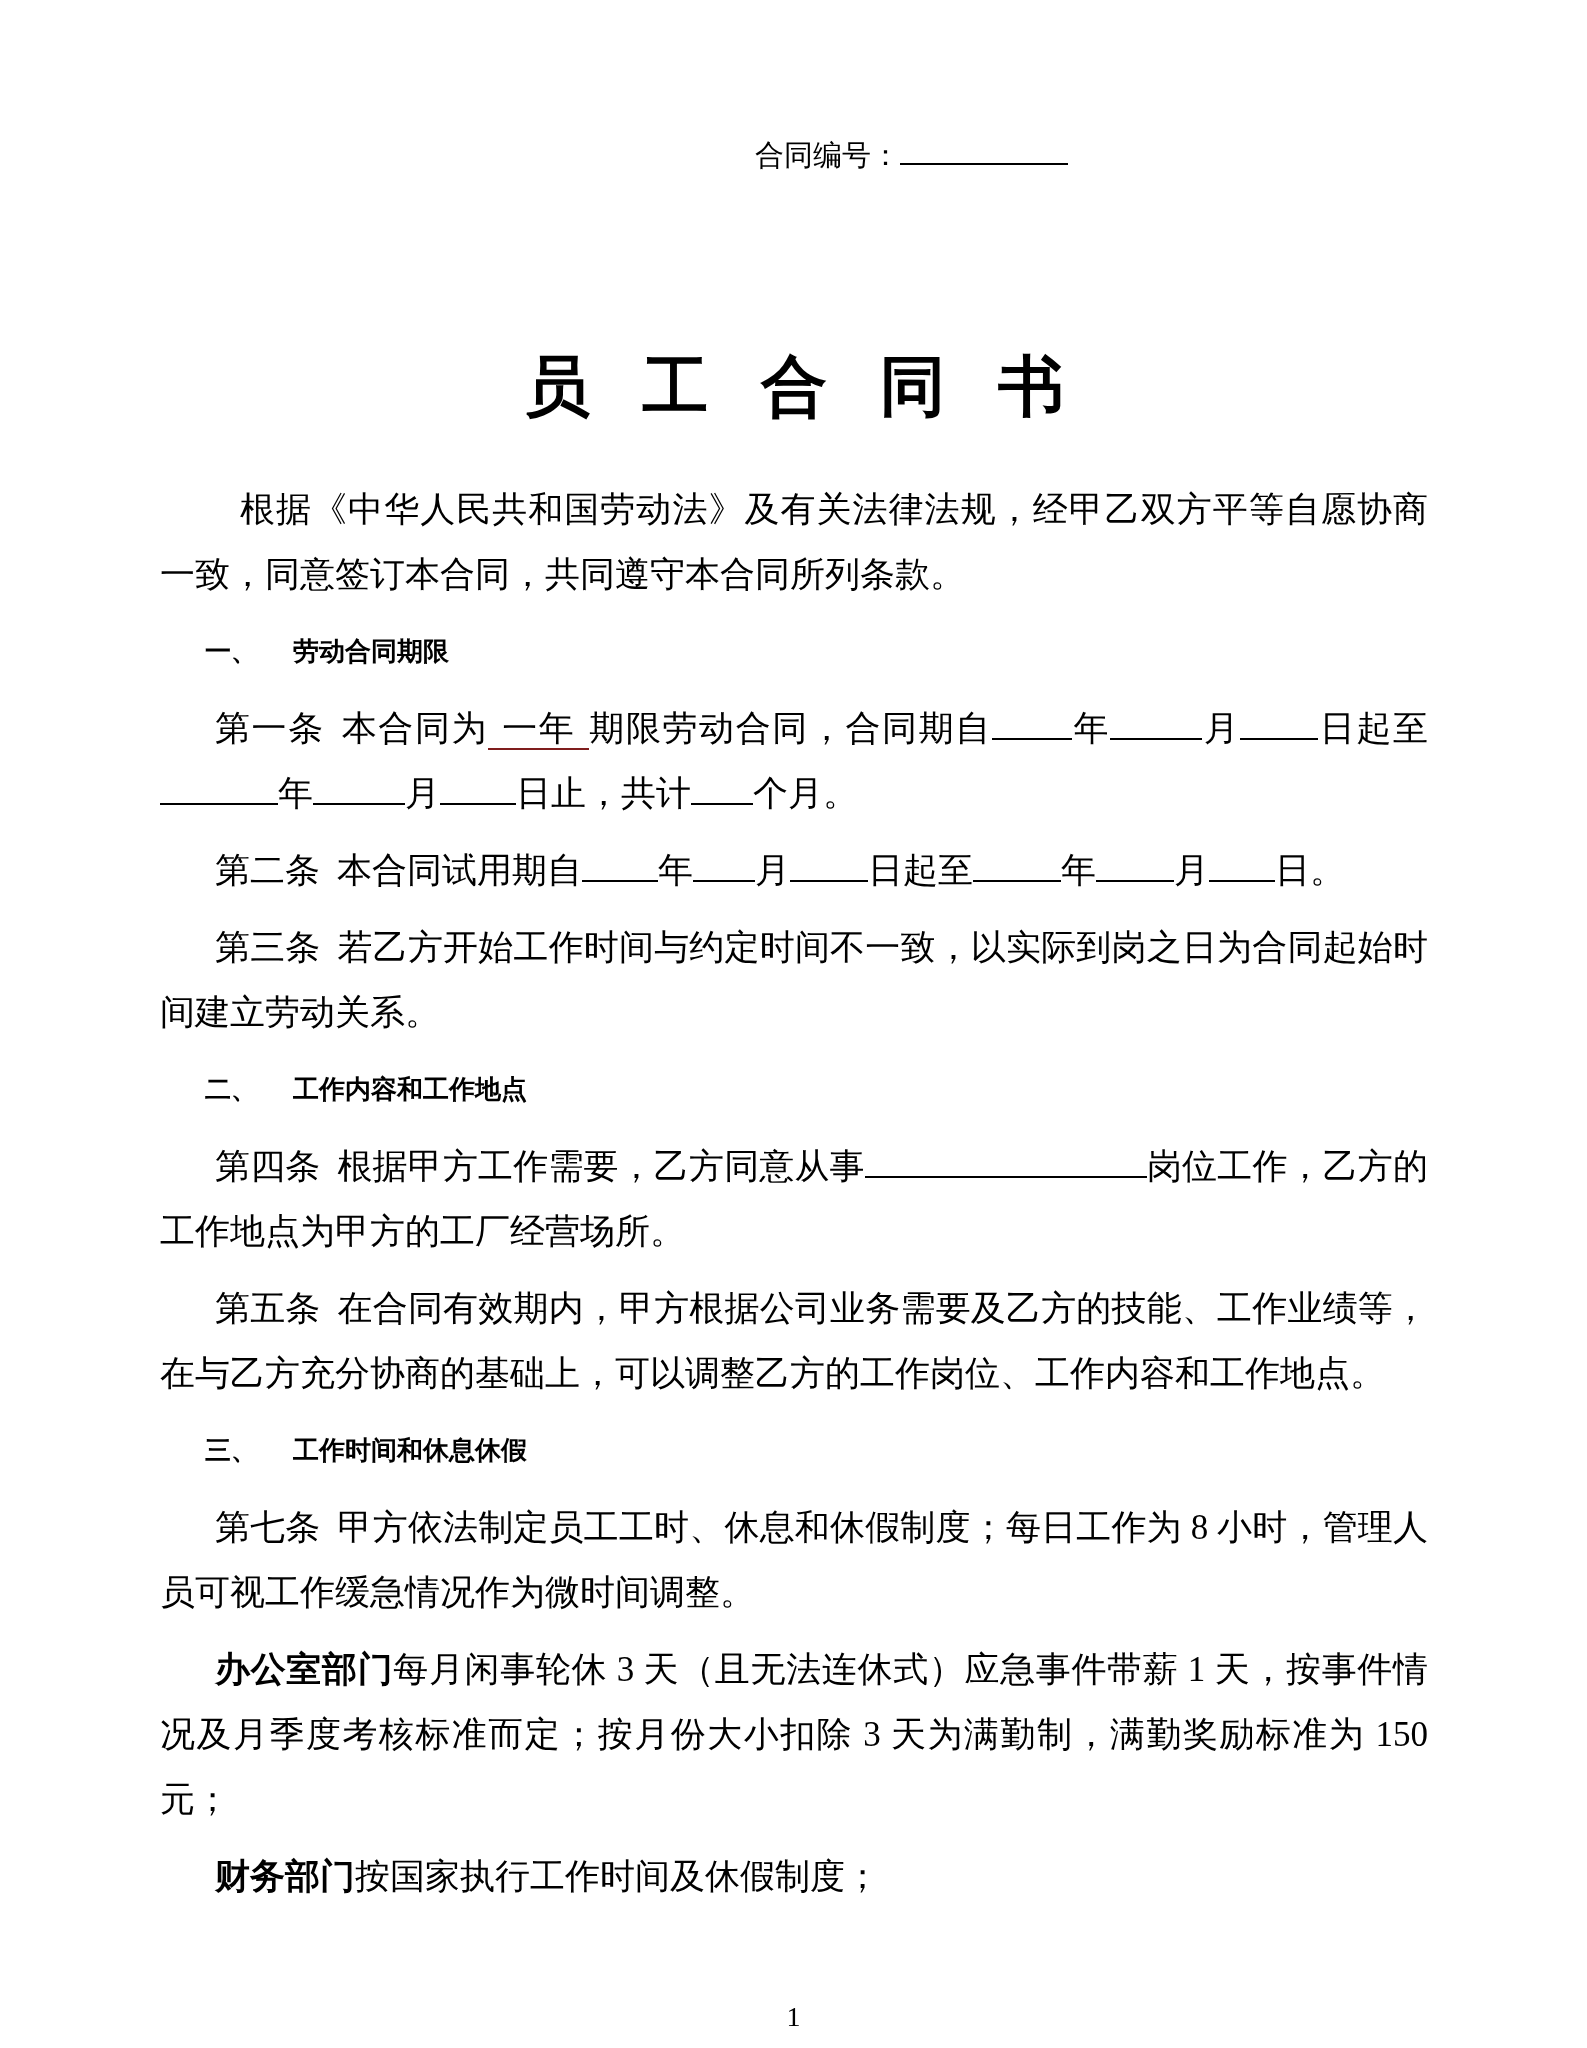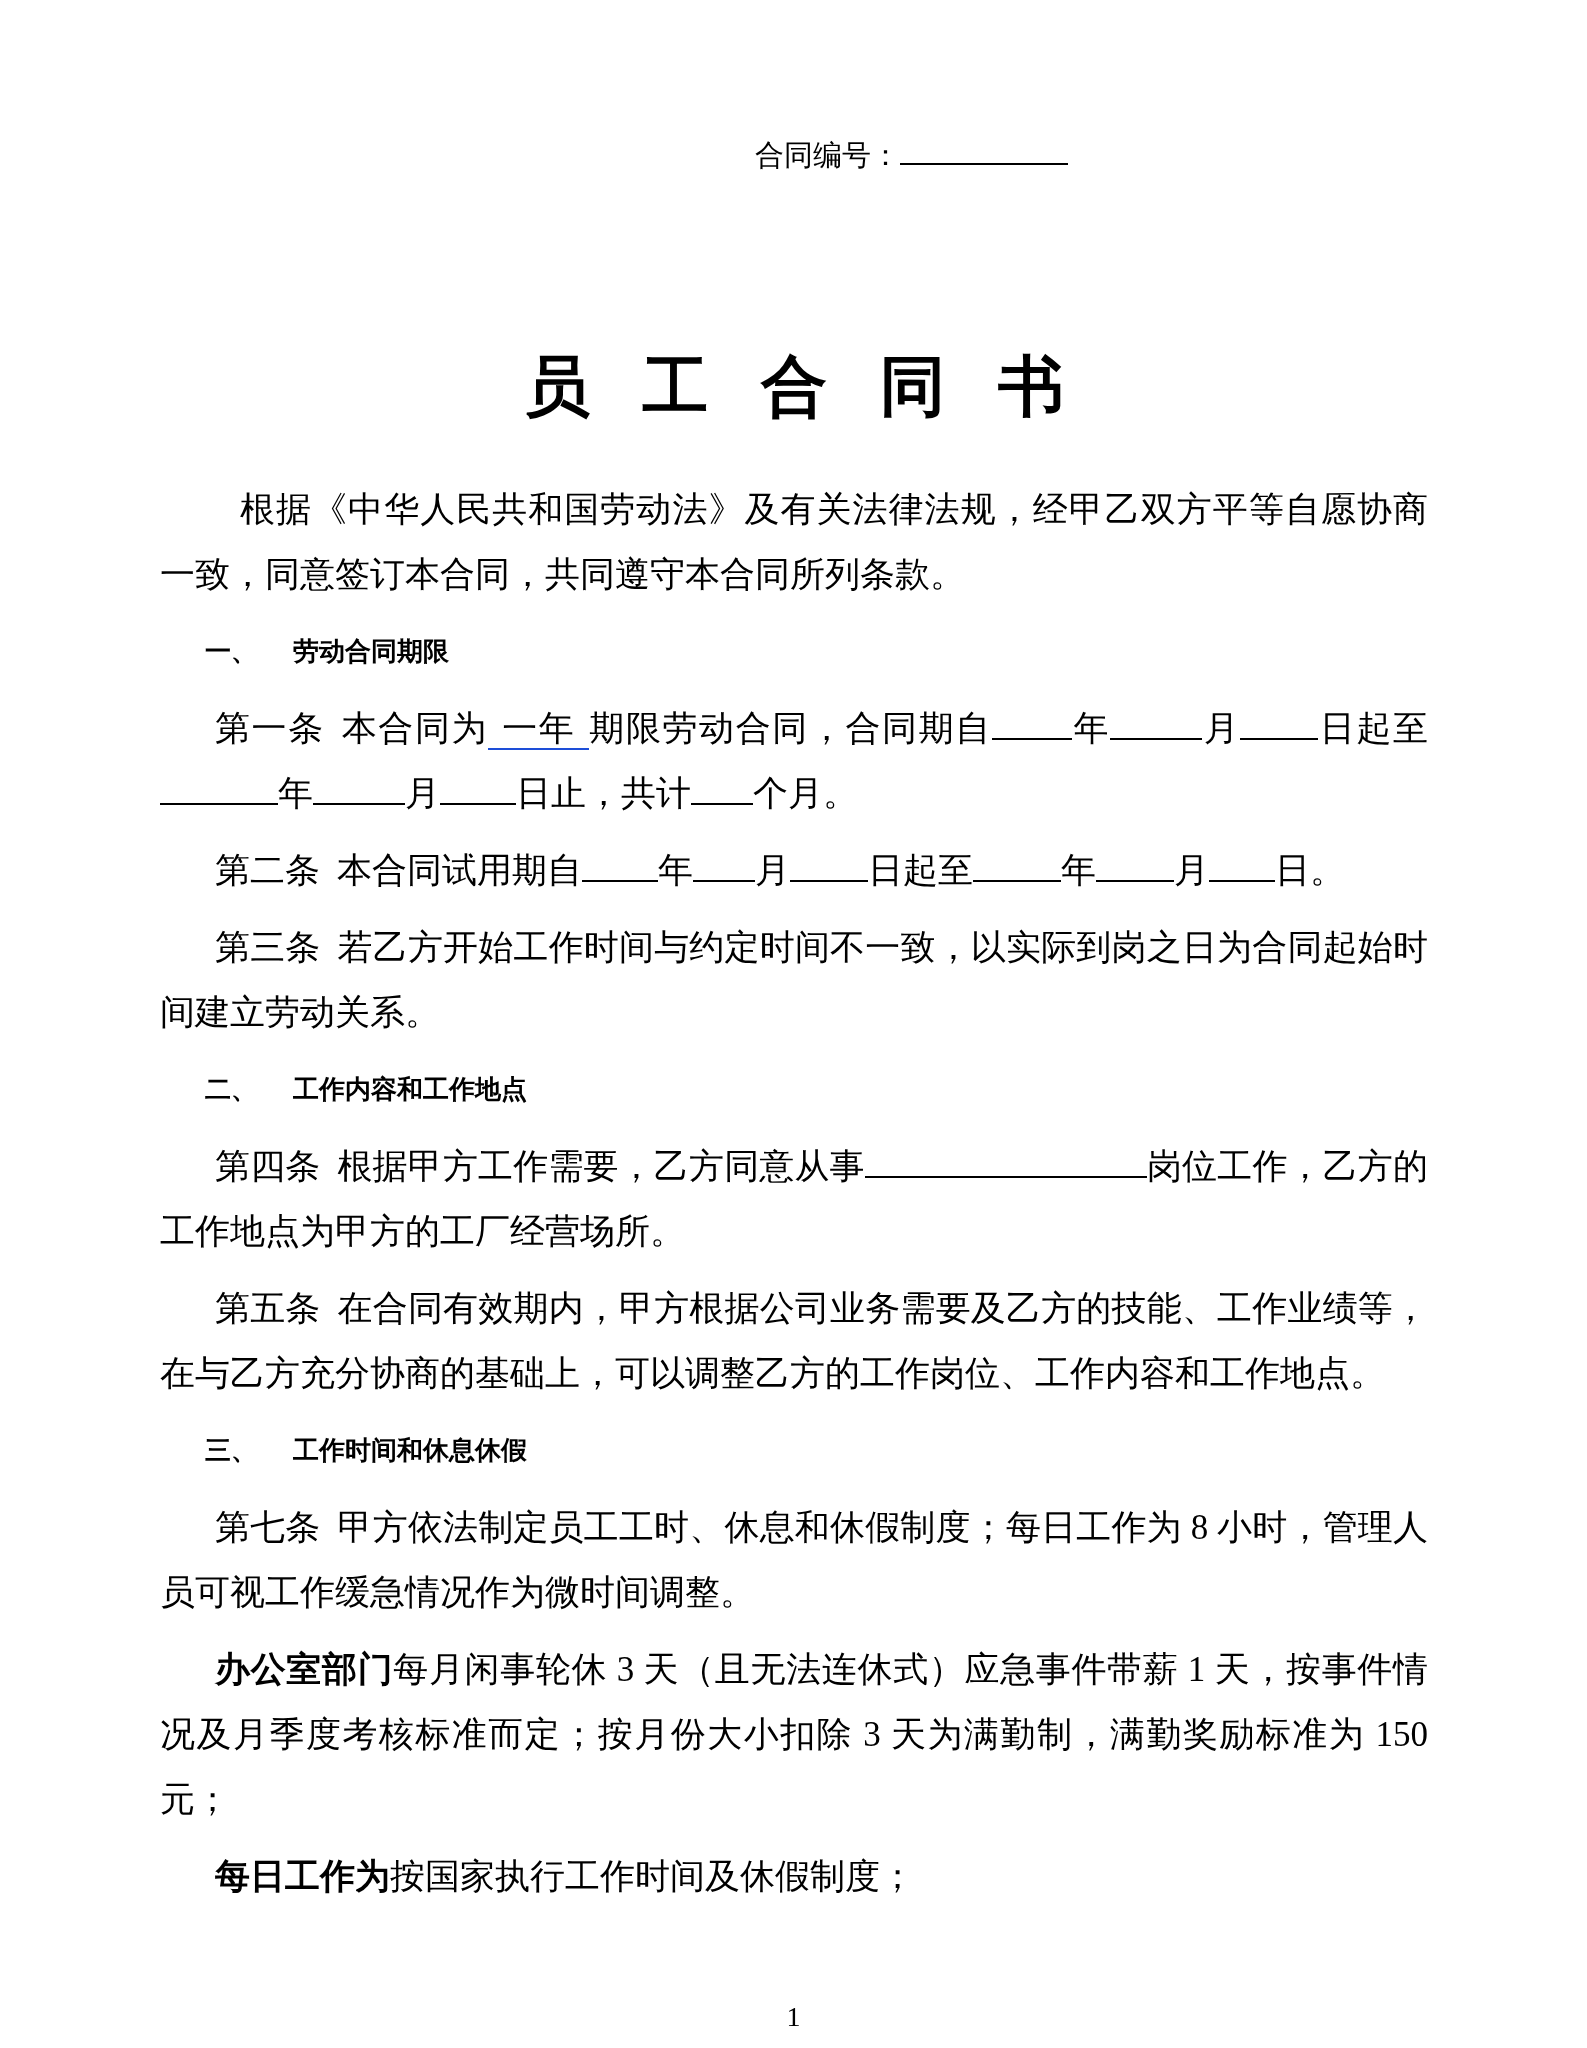--- a/index.html
+++ b/index.html
@@ -30,21 +30,21 @@
 
   .sec-heading { margin: 0; padding-left: 57px; font-size: 26px; line-height: 65px; font-weight: bold; text-align: left; }
   .sec-num { margin-right: 36px; }
 
   .para { margin: 12px; }
   .para.indent-clause { text-indent: 55px; }
   .para.indent-intro  { text-indent: 80px; }
 
   .cnum { margin-right: 17px; }
   .b { font-weight: bold; }
-  .u { border-bottom: 2px solid #1d4ed8; padding: 0 14px; }
+  .u { border-bottom: 2px solid #7f1d1d; padding: 0 14px; }
   .bl { display: inline-block; height: 1em; border-bottom: 2px solid #000; }
 
   .page-num { position: absolute; left: 0; bottom: 14px; width: 100%; text-align: center; font-size: 28px; line-height: 34px; }
 </style>
 </head>
 <body>
 
 <div class="page">
   <div class="content">
 
@@ -59,19 +59,19 @@
         <h2 class="sec-heading"><span class="sec-num">一、</span><span>劳动合同期限</span></h2>
         <p class="para indent-clause"><span class="cnum">第一条</span>本合同为<span class="u">一年</span>期限劳动合同，合同期自<span class="bl" style="width: 80px;"></span>年<span class="bl" style="width: 92px;"></span>月<span class="bl" style="width: 78px;"></span>日起至<span class="bl" style="width: 118px;"></span>年<span class="bl" style="width: 92px;"></span>月<span class="bl" style="width: 76px;"></span>日止，共计<span class="bl" style="width: 62px;"></span>个月。</p>
         <p class="para indent-clause"><span class="cnum">第二条</span>本合同试用期自<span class="bl" style="width: 76px;"></span>年<span class="bl" style="width: 62px;"></span>月<span class="bl" style="width: 78px;"></span>日起至<span class="bl" style="width: 88px;"></span>年<span class="bl" style="width: 78px;"></span>月<span class="bl" style="width: 66px;"></span>日。</p>
         <p class="para indent-clause"><span class="cnum">第三条</span>若乙方开始工作时间与约定时间不一致，以实际到岗之日为合同起始时间建立劳动关系。</p>
         <h2 class="sec-heading"><span class="sec-num">二、</span><span>工作内容和工作地点</span></h2>
         <p class="para indent-clause"><span class="cnum">第四条</span>根据甲方工作需要，乙方同意从事<span class="bl" style="width: 282px;"></span>岗位工作，乙方的工作地点为甲方的工厂经营场所。</p>
         <p class="para indent-clause"><span class="cnum">第五条</span>在合同有效期内，甲方根据公司业务需要及乙方的技能、工作业绩等，在与乙方充分协商的基础上，可以调整乙方的工作岗位、工作内容和工作地点。</p>
         <h2 class="sec-heading"><span class="sec-num">三、</span><span>工作时间和休息休假</span></h2>
         <p class="para indent-clause"><span class="cnum">第七条</span>甲方依法制定员工工时、休息和休假制度；每日工作为 8 小时，管理人员可视工作缓急情况作为微时间调整。</p>
         <p class="para indent-clause"><span class="b">办公室部门</span>每月闲事轮休 3 天（且无法连休式）应急事件带薪 1 天，按事件情况及月季度考核标准而定；按月份大小扣除 3 天为满勤制，满勤奖励标准为 150 元；</p>
-        <p class="para indent-clause"><span class="b">每日工作为</span>按国家执行工作时间及休假制度；</p>
+        <p class="para indent-clause"><span class="b">财务部门</span>按国家执行工作时间及休假制度；</p>
       </div>
 
   </div>
 
   <div class="page-num">1</div>
 </div>
 
 </body></html>

